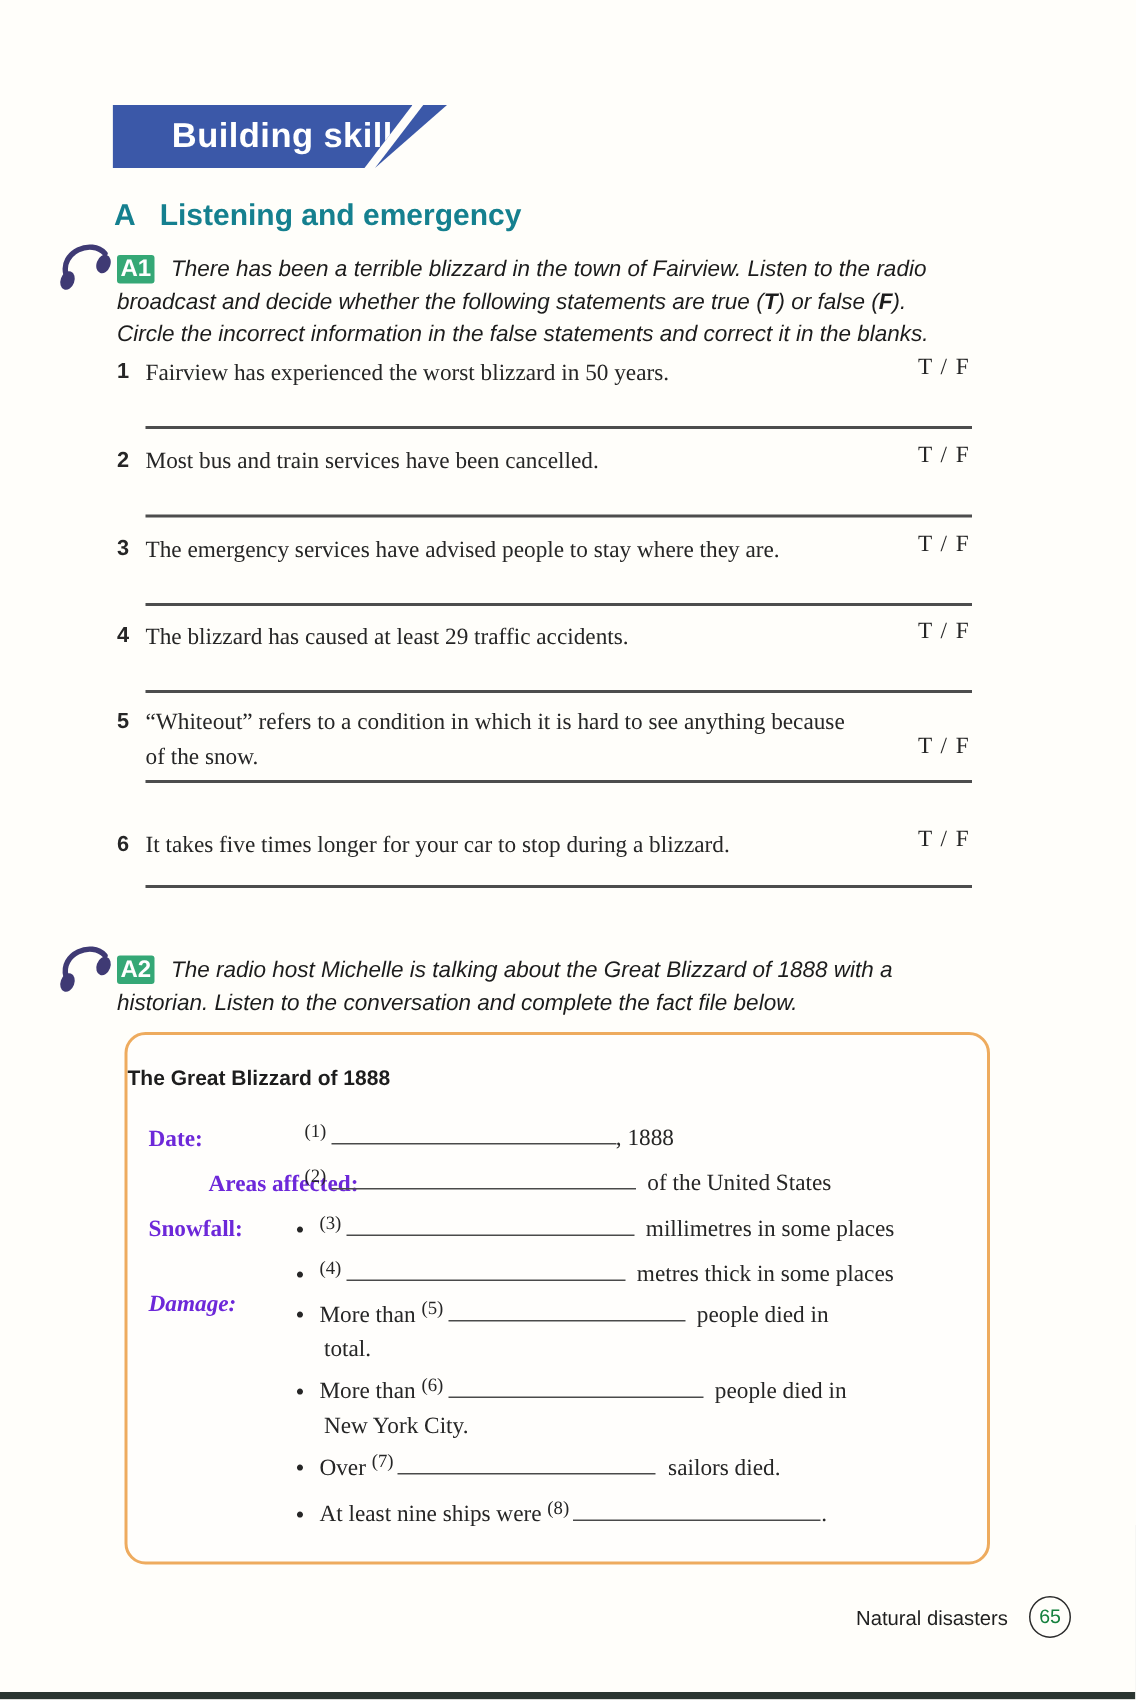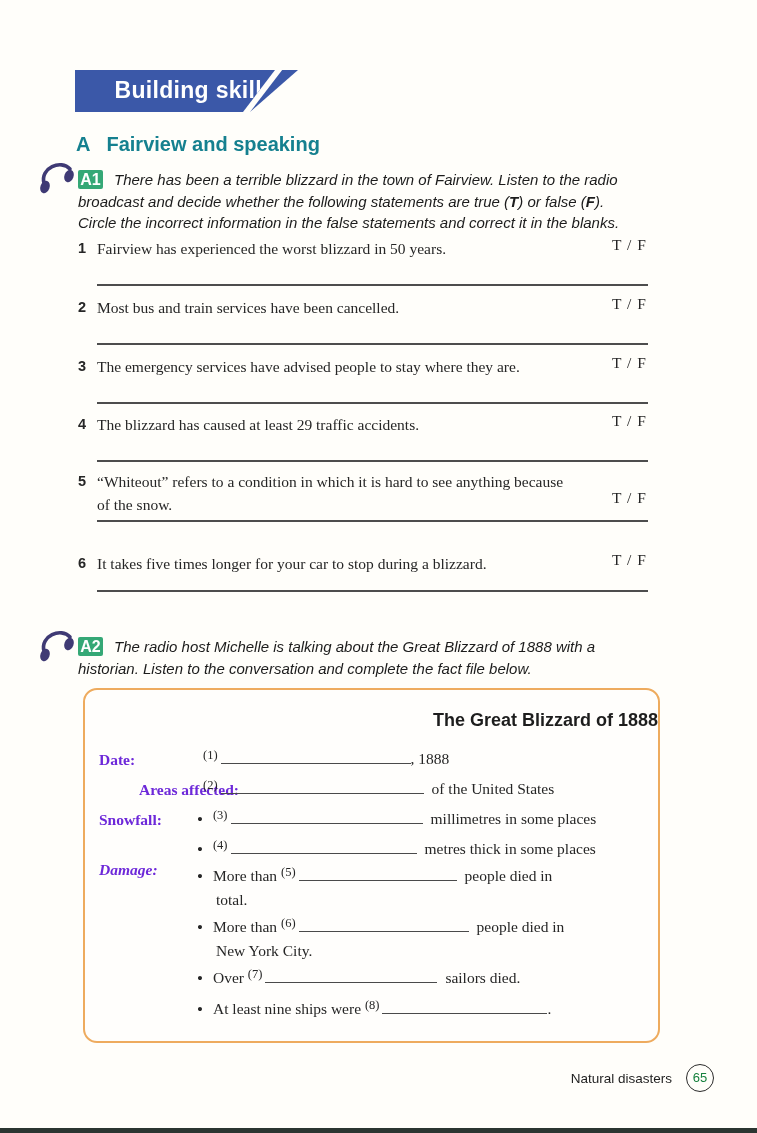--- a/index.html
+++ b/index.html
@@ -66,22 +66,22 @@
   .blank-line{
     position:absolute;left:97px;width:551px;height:0;
     border-top:2px solid var(--line-gray);
   }
   
   .fact-box{
     position:absolute;left:83px;top:688px;width:577px;height:355px;
     border:2px solid var(--box-border);border-radius:14px;background:#fffefc;
   }
   .fact-title{
-    position:absolute;left:0;top:20px;width:100%;text-align:right;
-    font-family:"Liberation Sans",sans-serif;font-weight:bold;font-size:18px;
+    position:absolute;left:0;top:20px;width:100%;text-align:left;
+    font-family:"Liberation Sans",sans-serif;font-weight:bold;font-size:14px;
     color:#1d1d1d;
   }
   .fact-label{
     position:absolute;left:14px;font-weight:bold;font-size:15.5px;color:#6d28d9;
   }
   .fact-row{
     position:absolute;font-size:15.5px;color:#262626;white-space:nowrap;
   }
   .fact-row .bullet{
     display:inline-block;font-size:17px;margin-right:10px;vertical-align:-1px;
@@ -110,21 +110,21 @@
 <body>
 
 <div class="page">
 
   <div class="banner-main">
     <span>Building skills</span>
   </div>
   <div class="banner-accent"></div>
 
   <div class="section-heading">
-    <span class="letter">A</span><span>Fairview and speaking</span>
+    <span class="letter">A</span><span>Listening and emergency</span>
   </div>
 
   <svg class="hp-icon" style="left:36px;top:160px;" viewBox="0 0 40 38">
     <path d="M8 23 C4 8 25 -1 34 9" fill="none" stroke="#3f3a74" stroke-width="3.6" stroke-linecap="round"></path>
     <ellipse cx="9" cy="27" rx="4.6" ry="6.4" transform="rotate(20 9 27)" fill="#3f3a74"></ellipse>
     <ellipse cx="33" cy="16" rx="4.6" ry="6.4" transform="rotate(20 33 16)" fill="#3f3a74"></ellipse>
   </svg>
 
   <div class="badge" style="left:78px;top:170px;">
     <span>A1</span>

